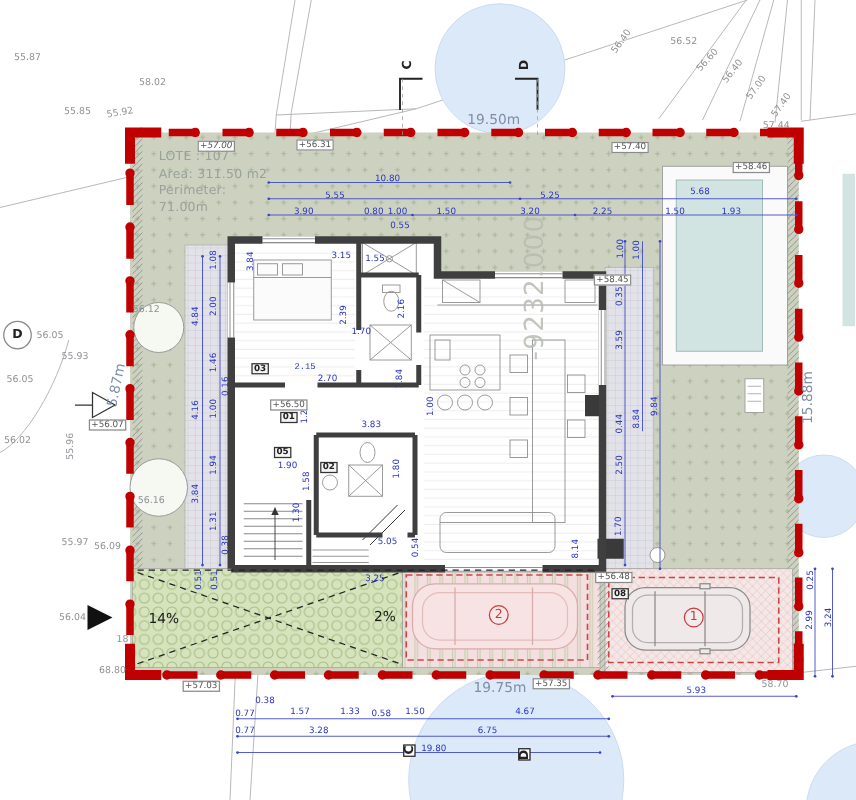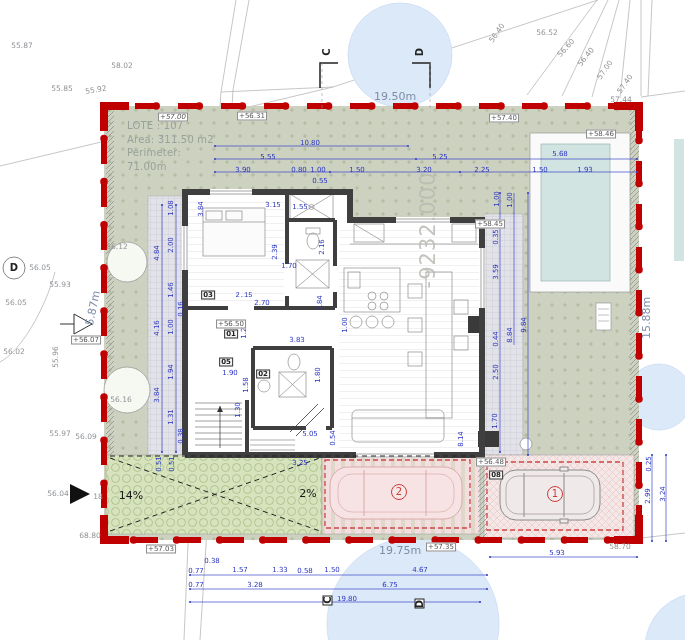--- a/index.html
+++ b/index.html
@@ -349,21 +349,21 @@
       <span class="lb lb-spots" style="left: 40px; top: 268px; transform: translate(-50%, -50%) rotate(0deg);">56.05</span>
       <span class="lb lb-spots" style="left: 60px; top: 285px; transform: translate(-50%, -50%) rotate(0deg);">55.93</span>
       <span class="lb lb-spots" style="left: 16px; top: 303px; transform: translate(-50%, -50%) rotate(0deg);">56.05</span>
       <span class="lb lb-spots" style="left: 14px; top: 352px; transform: translate(-50%, -50%) rotate(0deg);">56.02</span>
       <span class="lb lb-spots" style="left: 56px; top: 357px; transform: translate(-50%, -50%) rotate(-90deg);">55.96</span>
       <span class="lb lb-spots" style="left: 117px; top: 247px; transform: translate(-50%, -50%) rotate(0deg);">56.12</span>
       <span class="lb lb-spots" style="left: 121px; top: 400px; transform: translate(-50%, -50%) rotate(0deg);">56.16</span>
       <span class="lb lb-spots" style="left: 60px; top: 434px; transform: translate(-50%, -50%) rotate(0deg);">55.97</span>
       <span class="lb lb-spots" style="left: 86px; top: 437px; transform: translate(-50%, -50%) rotate(0deg);">56.09</span>
       <span class="lb lb-spots" style="left: 58px; top: 494px; transform: translate(-50%, -50%) rotate(0deg);">56.04</span>
-      <span class="lb lb-spots" style="left: 98px; top: 497px; transform: translate(-50%, -50%) rotate(0deg);">18</span>
+      <span class="lb lb-spots" style="left: 98px; top: 511px; transform: translate(-50%, -50%) rotate(0deg);">18</span>
       <span class="lb lb-spots" style="left: 90px; top: 536px; transform: translate(-50%, -50%) rotate(0deg);">68.80</span>
       <span class="lb lb-spots" style="left: 620px; top: 547px; transform: translate(-50%, -50%) rotate(0deg);">58.70</span>
       <span class="lb lb-levels" style="left: 173px; top: 117px; transform: translate(-50%, -50%) rotate(0deg); font-style: italic;">+57.00</span>
       <span class="lb lb-levels" style="left: 252px; top: 116px; transform: translate(-50%, -50%) rotate(0deg);">+56.31</span>
       <span class="lb lb-levels" style="left: 504px; top: 118px; transform: translate(-50%, -50%) rotate(0deg);">+57.40</span>
       <span class="lb lb-levels" style="left: 601px; top: 134px; transform: translate(-50%, -50%) rotate(0deg);">+58.46</span>
       <span class="lb lb-levels" style="left: 490px; top: 224px; transform: translate(-50%, -50%) rotate(0deg);">+58.45</span>
       <span class="lb lb-levels" style="left: 86px; top: 340px; transform: translate(-50%, -50%) rotate(0deg);">+56.07</span>
       <span class="lb lb-levels" style="left: 231px; top: 324px; transform: translate(-50%, -50%) rotate(0deg);">+56.50</span>
       <span class="lb lb-levels" style="left: 491px; top: 462px; transform: translate(-50%, -50%) rotate(0deg);">+56.48</span>

